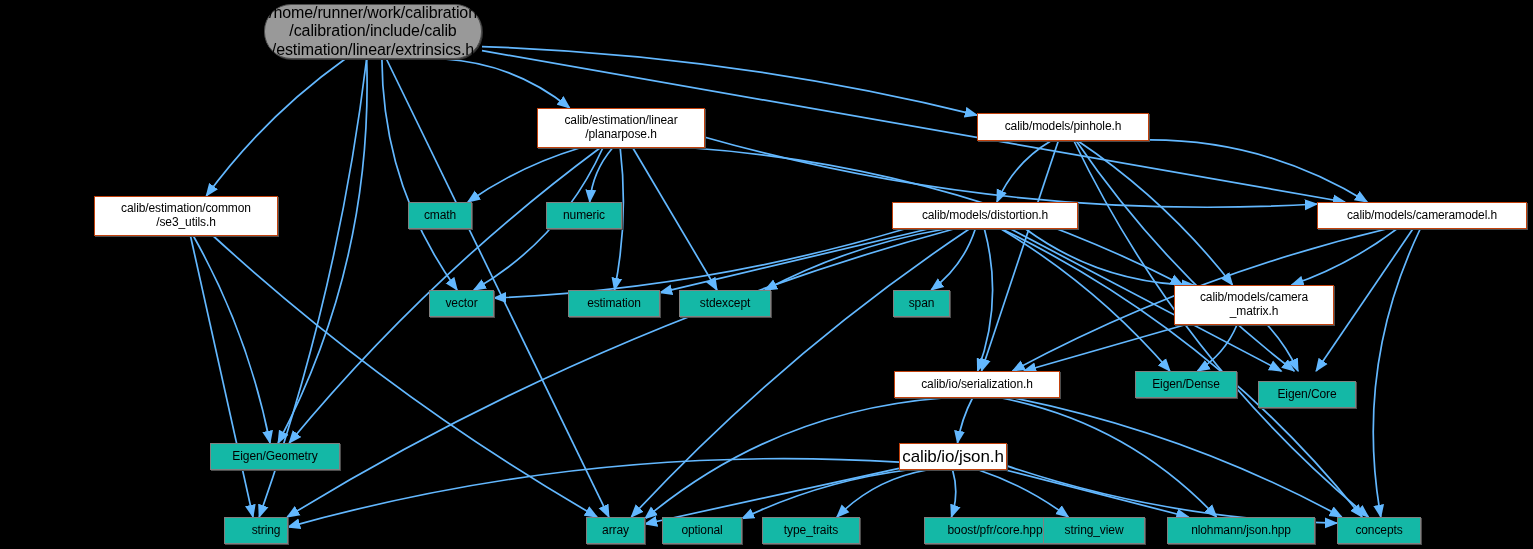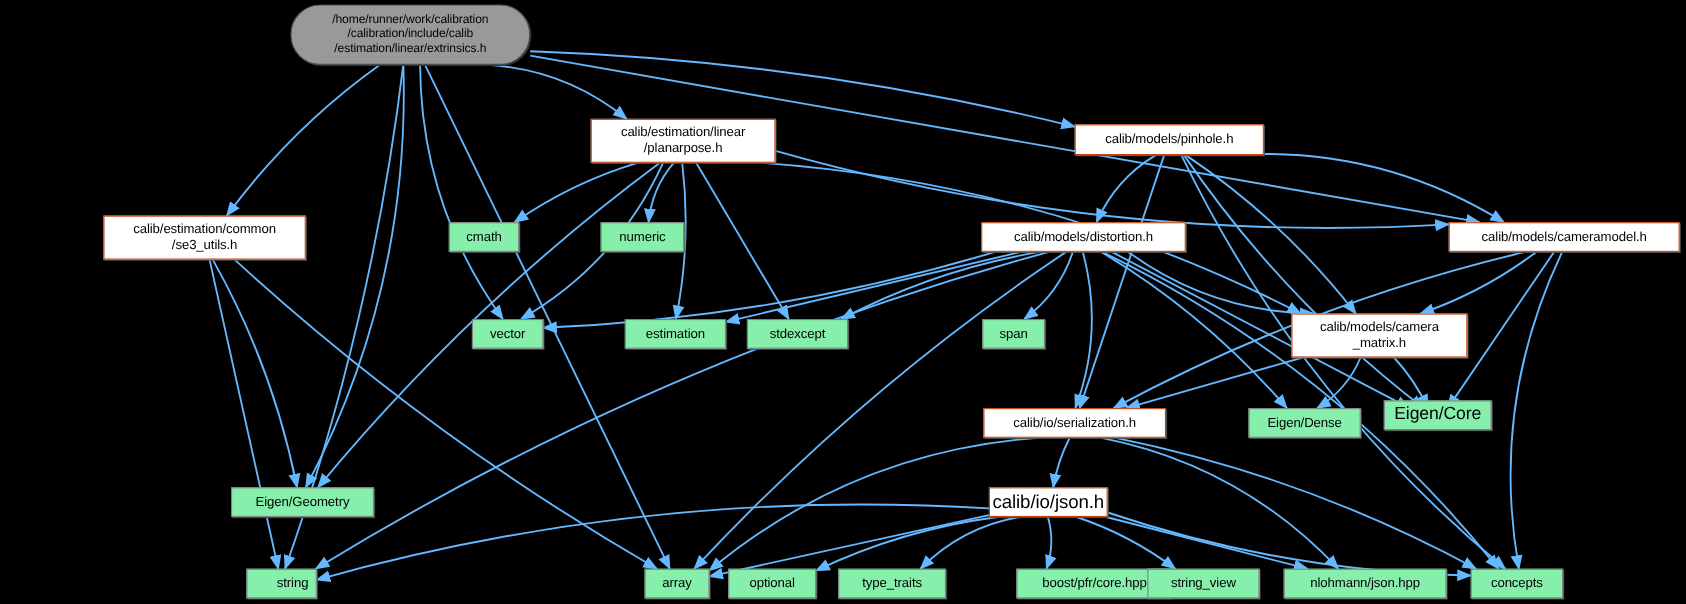--- a/index.html
+++ b/index.html
@@ -28,21 +28,21 @@
     display: flex;
     align-items: center;
     justify-content: center;
     text-align: center;
     color: #000000;
     line-height: 1.16;
     white-space: pre-line;
     letter-spacing: -0.1px;
   }
   .node.sys {
-    background: #86efac;
+    background: #14b8a6;
     border: 1px solid #808080;
     box-shadow: 1px 1px 0 0 #4d4d4d;
   }
   .node.hdr {
     background: #ffffff;
     border: 1px solid #c2410c;
     box-shadow: 1px 1px 0 0 #4d4d4d;
   }
   .node.root {
     background: #999999;
@@ -116,41 +116,41 @@
         <path d="M907.2,470.0 Q820.7,481.1 742.0,518.7"></path>
         <path d="M927.1,470.0 Q874.5,479.1 836.9,517.0"></path>
         <path d="M952.6,470.0 Q959.5,493.7 951.4,517.0"></path>
         <path d="M978.7,470.0 Q1027.3,486.3 1068.3,517.0"></path>
         <path d="M1005.5,470.0 Q1097.0,493.5 1188.5,517.0"></path>
         <path d="M1007.0,465.9 Q1167.6,520.2 1337.0,523.2"></path>
         <path d="M899.0,462.2 Q588.0,443.0 288.0,527.1"></path>
       </g>
   </svg>
   <div id="nodes">
-      <div class="node root" style="left: 264px; top: 4px; width: 218px; height: 55px; font-size: 11px; border-radius: 27px;"><span class="node-label">/home/runner/work/calibration
+      <div class="node root" style="left: 264px; top: 4px; width: 218px; height: 55px; font-size: 16px; border-radius: 27px;"><span class="node-label">/home/runner/work/calibration
 /calibration/include/calib
 /estimation/linear/extrinsics.h</span></div>
       <div class="node hdr" style="left: 537px; top: 108px; width: 168px; height: 40px; font-size: 12px;"><span class="node-label">calib/estimation/linear
 /planarpose.h</span></div>
       <div class="node hdr" style="left: 977px; top: 113px; width: 172px; height: 28px; font-size: 12px;"><span class="node-label">calib/models/pinhole.h</span></div>
       <div class="node hdr" style="left: 94px; top: 196px; width: 184px; height: 40px; font-size: 12px;"><span class="node-label">calib/estimation/common
 /se3_utils.h</span></div>
       <div class="node sys" style="left: 408px; top: 202px; width: 64px; height: 27px; font-size: 12px;"><span class="node-label">cmath</span></div>
       <div class="node sys" style="left: 546px; top: 202px; width: 76px; height: 27px; font-size: 12px;"><span class="node-label">numeric</span></div>
       <div class="node hdr" style="left: 892px; top: 202px; width: 186px; height: 27px; font-size: 12px;"><span class="node-label">calib/models/distortion.h</span></div>
       <div class="node hdr" style="left: 1317px; top: 202px; width: 210px; height: 27px; font-size: 12px;"><span class="node-label">calib/models/cameramodel.h</span></div>
       <div class="node sys" style="left: 429px; top: 290px; width: 65px; height: 27px; font-size: 12px;"><span class="node-label">vector</span></div>
       <div class="node sys" style="left: 568px; top: 290px; width: 92px; height: 27px; font-size: 12px;"><span class="node-label">estimation</span></div>
       <div class="node sys" style="left: 679px; top: 290px; width: 92px; height: 27px; font-size: 12px;"><span class="node-label">stdexcept</span></div>
       <div class="node sys" style="left: 893px; top: 290px; width: 57px; height: 27px; font-size: 12px;"><span class="node-label">span</span></div>
       <div class="node hdr" style="left: 1174px; top: 285px; width: 160px; height: 40px; font-size: 12px;"><span class="node-label">calib/models/camera
 _matrix.h</span></div>
       <div class="node hdr" style="left: 894px; top: 371px; width: 166px; height: 27px; font-size: 12px;"><span class="node-label">calib/io/serialization.h</span></div>
       <div class="node sys" style="left: 1135px; top: 371px; width: 102px; height: 27px; font-size: 12px;"><span class="node-label">Eigen/Dense</span></div>
-      <div class="node sys" style="left: 1258px; top: 364px; width: 98px; height: 27px; font-size: 16px;"><span class="node-label">Eigen/Core</span></div>
+      <div class="node sys" style="left: 1258px; top: 381px; width: 98px; height: 27px; font-size: 12px;"><span class="node-label">Eigen/Core</span></div>
       <div class="node sys" style="left: 210px; top: 443px; width: 130px; height: 27px; font-size: 12px;"><span class="node-label">Eigen/Geometry</span></div>
       <div class="node hdr" style="left: 899px; top: 443px; width: 108px; height: 27px; font-size: 17px;"><span class="node-label">calib/io/json.h</span></div>
       <div class="node sys" style="left: 224px; top: 517px; width: 64px; height: 27px; font-size: 12px; padding-left: 20px;"><span class="node-label">string</span></div>
       <div class="node sys" style="left: 586px; top: 517px; width: 59px; height: 27px; font-size: 12px;"><span class="node-label">array</span></div>
       <div class="node sys" style="left: 662px; top: 517px; width: 80px; height: 27px; font-size: 12px;"><span class="node-label">optional</span></div>
       <div class="node sys" style="left: 762px; top: 517px; width: 98px; height: 27px; font-size: 12px;"><span class="node-label">type_traits</span></div>
       <div class="node sys" style="left: 880px; top: 517px; width: 142px; height: 27px; font-size: 12px; margin-left: 44px;"><span class="node-label">boost/pfr/core.hpp</span></div>
       <div class="node sys" style="left: 1043px; top: 517px; width: 102px; height: 27px; font-size: 12px;"><span class="node-label">string_view</span></div>
       <div class="node sys" style="left: 1167px; top: 517px; width: 148px; height: 27px; font-size: 12px;"><span class="node-label">nlohmann/json.hpp</span></div>
       <div class="node sys" style="left: 1337px; top: 517px; width: 84px; height: 27px; font-size: 12px;"><span class="node-label">concepts</span></div>

